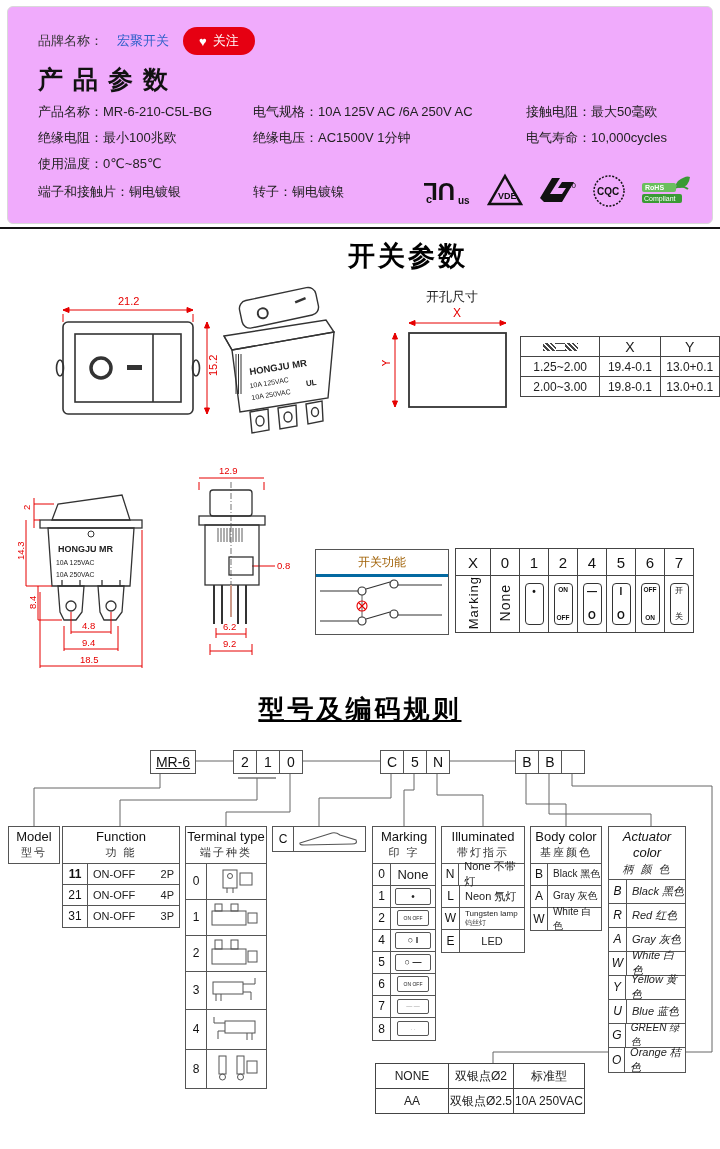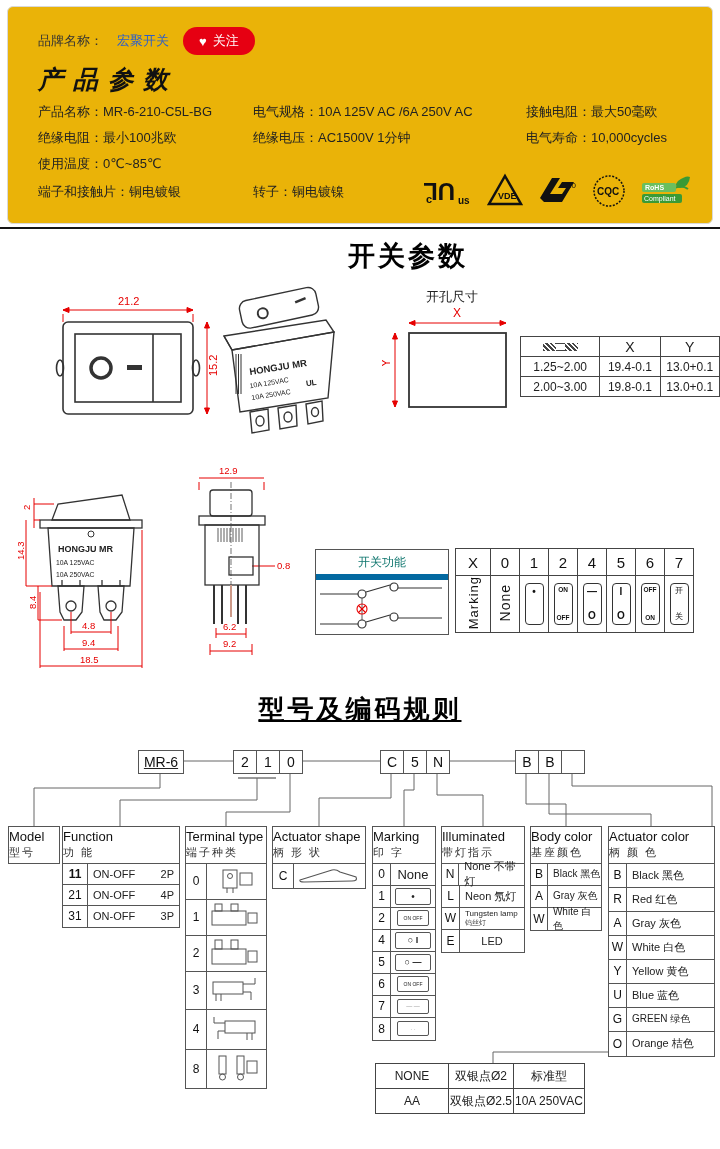--- a/index.html
+++ b/index.html
@@ -1,55 +1,55 @@
 <!DOCTYPE html>
 <html><head>
 <meta charset="utf-8">
 <style>
   html,body{margin:0;padding:0;background:#fff;}
   body{font-family:"Liberation Sans","DejaVu Sans",sans-serif;color:#222;}
   #page{position:relative;width:720px;height:1149px;background:#fff;overflow:hidden;}
   
-  .card{position:absolute;left:7px;top:6px;width:704px;height:216px;border:1px solid #d9d9d9;border-radius:6px;background:#eab308;}
+  .card{position:absolute;left:7px;top:6px;width:704px;height:216px;border:1px solid #d9d9d9;border-radius:6px;background:#f0abfc;}
   .brand-row{position:absolute;left:30px;top:20px;display:flex;align-items:center;gap:14px;font-size:13px;}
   .brand-label{color:#333;}
   .brand-link{color:#2d5fc9;cursor:pointer;}
   .follow-btn{display:flex;align-items:center;gap:6px;background:#e60012;color:#fff;border:none;border-radius:15px;padding:5px 16px;font-size:13px;cursor:pointer;}
-  .calli{position:absolute;left:30px;top:56px;font-family:"DejaVu Serif","Liberation Serif",serif;font-style:italic;font-weight:700;font-size:25px;letter-spacing:10px;color:#111;}
+  .calli{position:absolute;left:30px;top:56px;font-family:"DejaVu Serif","Liberation Serif",serif;font-weight:700;font-size:25px;letter-spacing:10px;color:#111;}
   .certs{position:absolute;left:416px;top:166px;display:flex;align-items:center;gap:13px;}
   
   .divider{position:absolute;left:0;top:227px;width:720px;height:2px;background:#151515;}
   .h-big{position:absolute;width:720px;text-align:center;font-weight:bold;color:#000;}
   
   table{border-collapse:collapse;}
   .xy-table{position:absolute;left:520px;top:336px;font-size:12px;}
   .xy-table td{border:1px solid #444;text-align:center;padding:1px 4px;height:17px;color:#222;}
   .hatch-wrap{display:flex;align-items:center;justify-content:center;gap:0;}
   .hatch{width:13px;height:8px;background:repeating-linear-gradient(45deg,#444 0 1.5px,transparent 1.5px 3.5px);}
   .hatch-gap{width:9px;height:6px;border-top:1px solid #444;border-bottom:1px solid #444;}
   
   .fn-box{position:absolute;left:315px;top:549px;width:132px;height:84px;border:1px solid #555;background:#fff;}
-  .fn-title{height:24px;line-height:24px;text-align:center;border-bottom:6px solid #0369a1;font-size:12px;color:#0f766e;}
+  .fn-title{height:24px;line-height:24px;text-align:center;border-bottom:3px solid #0369a1;font-size:12px;color:#a16207;}
   
   .mk-table{position:absolute;left:455px;top:548px;font-size:15px;}
   .mk-table td{border:1px solid #444;text-align:center;padding:0;color:#111;}
   .mk-head td{height:26px;width:28px;}
   .mk-sym td{height:56px;}
   .vert{writing-mode:vertical-rl;transform:rotate(180deg);display:inline-block;font-size:13px;letter-spacing:1px;}
   .rocker-sym{width:19px;height:42px;border:1.5px solid #333;border-radius:4px;margin:2px auto;display:flex;flex-direction:column;align-items:center;justify-content:space-between;padding:3px 0;box-sizing:border-box;}
   .rs-txt{font-size:6.5px;font-weight:bold;line-height:1;}
   .rs-big{font-size:10px;font-weight:bold;line-height:1;}
   .rs-cn{font-size:8px;line-height:1;}
   
   .code-group{position:absolute;display:flex;}
   .code-cell{width:22px;height:22px;border:1px solid #555;border-left:none;display:flex;align-items:center;justify-content:center;font-size:14px;color:#111;background:#fff;}
   .code-cell:first-child{border-left:1px solid #555;}
   .code-model{width:44px;}
   .cat-box{position:absolute;border:1px solid #555;background:#fff;box-sizing:border-box;}
-  .cat-head{border-bottom:1px solid #555;text-align:left;padding:2px 0 3px 0;}
+  .cat-head{border-bottom:1px solid #555;text-align:center;padding:2px 0 3px 0;}
   .cat-title{font-size:13px;color:#111;line-height:1.25;}
   .cat-sub{font-size:11px;color:#333;letter-spacing:2px;line-height:1.3;}
   .crow{display:flex;align-items:center;box-sizing:border-box;}
   .crow:not(:last-child){border-bottom:1px solid #555;}
   .ccode{display:flex;align-items:center;justify-content:center;border-right:1px solid #555;font-size:12px;color:#111;align-self:stretch;}
   .clabel{padding-left:5px;font-size:11px;color:#222;}
   .mini-box{border:1px solid #555;border-radius:2px;margin:2px auto;display:flex;align-items:center;justify-content:center;font-size:8px;color:#222;}
   .silver-table{position:absolute;left:375px;top:1063px;font-size:12px;background:#fff;}
   .silver-table td{border:1px solid #444;text-align:center;color:#222;height:22px;}
   svg text{font-family:"Liberation Sans","DejaVu Sans",sans-serif;}
@@ -412,21 +412,21 @@
       <polyline points="290,772 290,812 226,812 226,826"></polyline>
       <polyline points="391,772 391,798 319,798 319,826"></polyline>
       <polyline points="414,772 414,790 404,790 404,826"></polyline>
       <polyline points="437,772 437,795 483,795 483,826"></polyline>
       <polyline points="526,772 526,804 566,804 566,826"></polyline>
       <polyline points="549,772 549,814 651,814 651,826"></polyline>
       <polyline points="572,772 572,786 712,786 712,1052 493,1052 493,1063"></polyline>
     </g>
   </svg>
 
-  <div class="code-group" style="left:138px;top:750px;text-decoration:underline;">
+  <div class="code-group" style="left:150px;top:750px;text-decoration:underline;">
     <div class="code-cell code-model">MR-6</div>
   </div>
   <div class="code-group" style="left:233px;top:750px;">
     <div class="code-cell">2</div>
     <div class="code-cell">1</div>
     <div class="code-cell">0</div>
   </div>
   <div class="code-group" style="left:380px;top:750px;">
     <div class="code-cell">C</div>
     <div class="code-cell">5</div>
@@ -538,24 +538,20 @@
             <rect x="30" y="3" width="7" height="18"></rect>
             <circle cx="15.5" cy="24" r="3"></circle>
             <circle cx="33.5" cy="24" r="3"></circle>
             <rect x="40" y="8" width="10" height="12"></rect>
           </g>
         </svg>
     </div>
   </div>
 
   <div class="cat-box" style="left:272px;top:826px;width:94px;">
-    <div class="cat-head">
-      <div class="cat-title">Actuator shape</div>
-      <div class="cat-sub">柄 形 状</div>
-    </div>
     <div class="crow" style="height:24px;">
       <span class="ccode" style="width:20px;">C</span>
       <svg width="70" height="20" viewBox="0 0 70 20">
           <path d="M6,14 L38,4 Q42,3 46,6 L62,11 Q64,15 58,15 L10,16 Q5,16 6,14 Z" fill="none" stroke="#555" stroke-width="1.1"></path>
         </svg>
     </div>
   </div>
 
   <div class="cat-box" style="left:372px;top:826px;width:64px;">
     <div class="cat-head">
@@ -634,21 +630,21 @@
     <div class="crow" style="height:22px;">
       <span class="ccode" style="width:16px;">A</span>
       <span class="clabel" style="font-size:10px;">Gray 灰色</span>
     </div>
     <div class="crow" style="height:22px;">
       <span class="ccode" style="width:16px;">W</span>
       <span class="clabel" style="font-size:10px;">White 白色</span>
     </div>
   </div>
 
-  <div class="cat-box" style="left:608px;top:826px;width:107px;">
+  <div class="cat-box" style="left:608px;top:826px;width:78px;font-style:italic;">
     <div class="cat-head">
       <div class="cat-title">Actuator color</div>
       <div class="cat-sub">柄 颜 色</div>
     </div>
     <div class="crow" style="height:24px;">
       <span class="ccode" style="width:17px;">B</span>
       <span class="clabel">Black 黑色</span>
     </div>
     <div class="crow" style="height:24px;">
       <span class="ccode" style="width:17px;">R</span>

